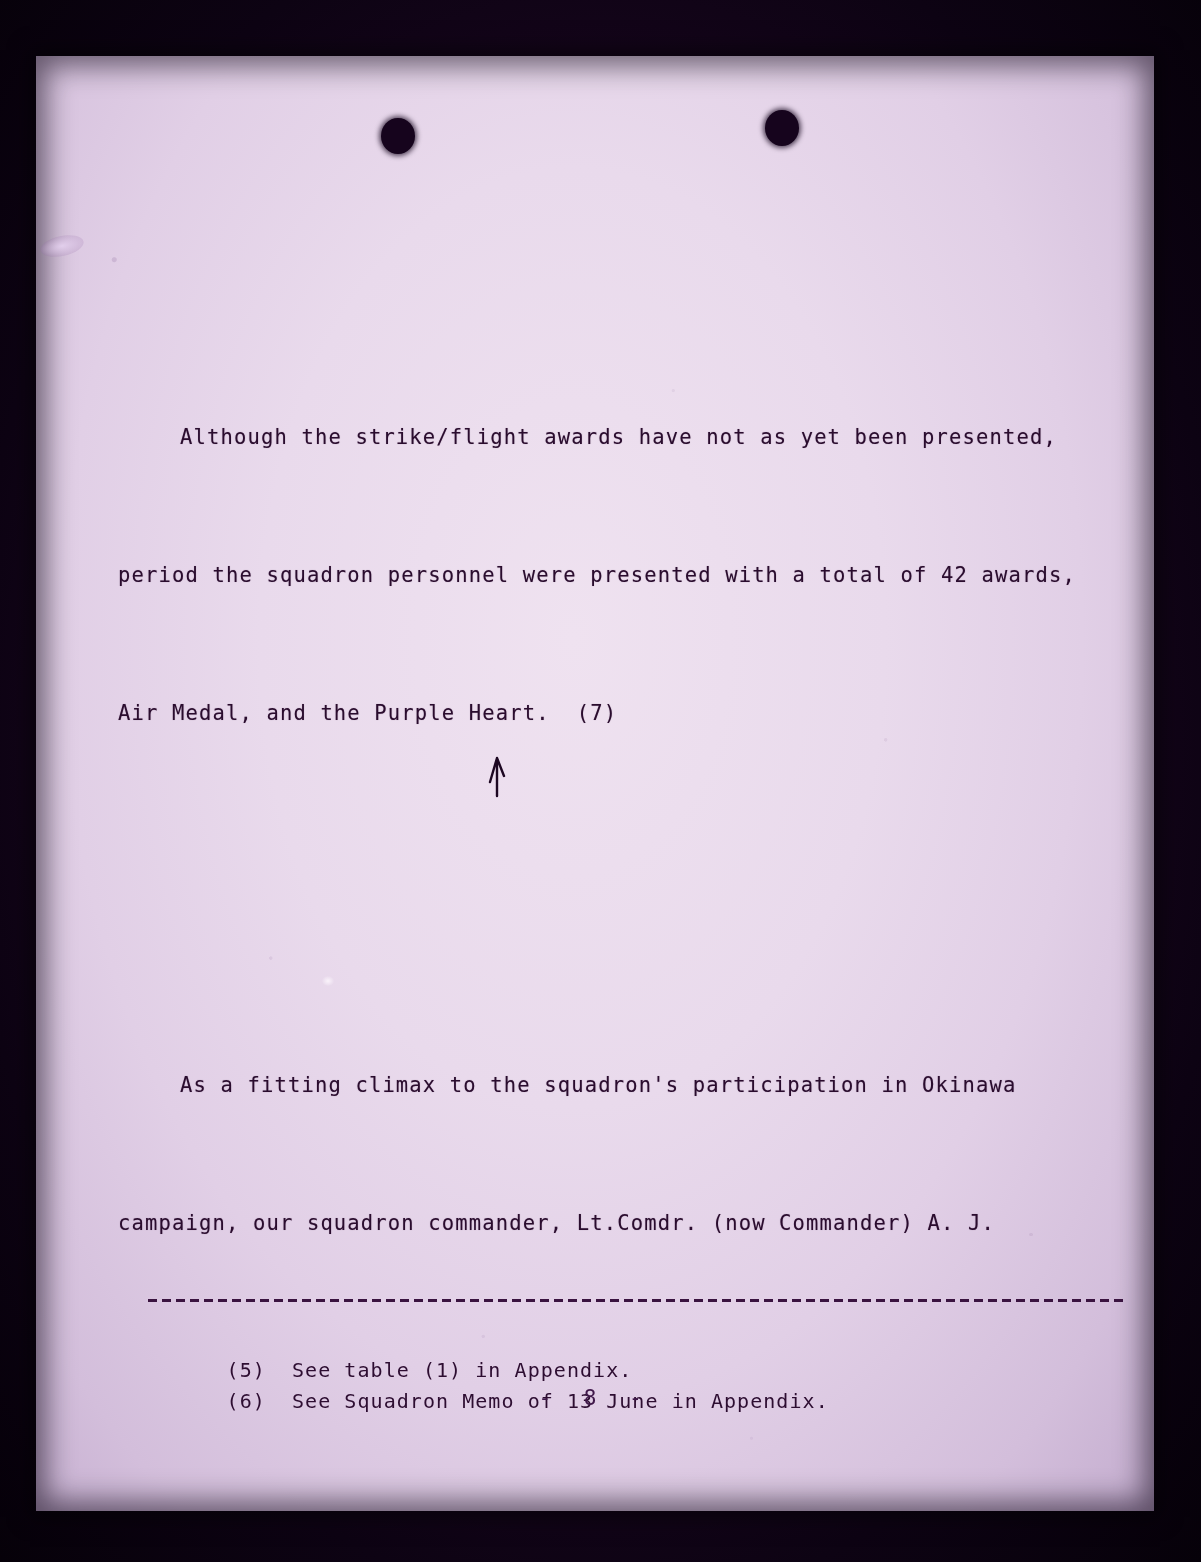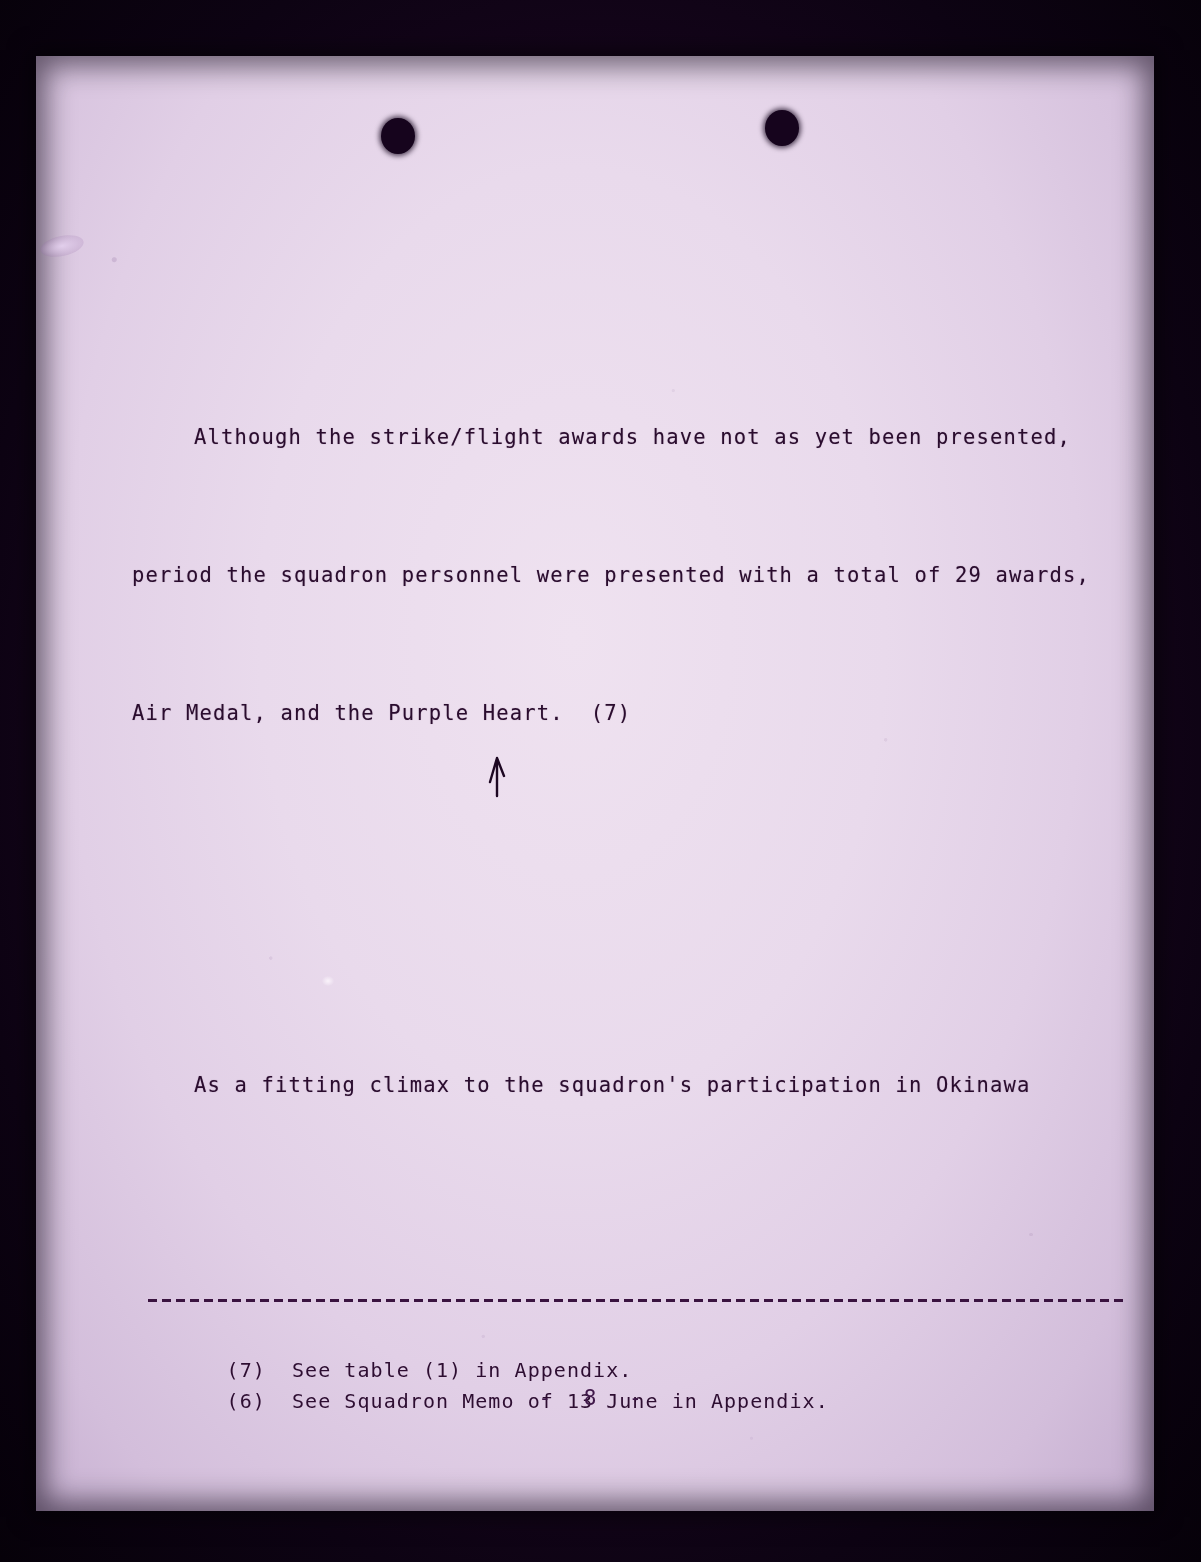--- a/index.html
+++ b/index.html
@@ -98,21 +98,21 @@
     top: 128px;
     width: 960px;
     color: #2a0c2e;
     font-size: 20.5px;
     letter-spacing: 1.15px;
     line-height: 46px;
     white-space: pre;
     text-shadow: 0 0 1px rgba(42,12,46,0.35);
   }
   .para { margin: 0 0 4px 0; }
-  .para .line { display: block; margin-left: 14px; }
+  .para .line { display: block; }
   .indent { padding-left: 62px; }
 
   
   #footnote-rule {
     position: absolute;
     left: 112px;
     top: 1243px;
     width: 978px;
     height: 3px;
     background: repeating-linear-gradient(to right,
@@ -164,44 +164,45 @@
     <div class="punch-hole" id="punch-hole-left"></div>
     <div class="punch-hole" id="punch-hole-right"></div>
 
     <div class="blemish" id="blemish-left-edge"></div>
     <div class="blemish" id="blemish-mid"></div>
 
     <div id="typescript">
 
       <p class="para">
         <span class="line indent">Although the strike/flight awards have not as yet been presented,</span>
-        <span class="line">period the squadron personnel were presented with a total of 29 awards,</span>
+        <span class="line">period the squadron personnel were presented with a total of 42 awards,</span>
         <span class="line">Air Medal, and the Purple Heart.  (7)</span>
       </p>
 
       <p class="para">
         <span class="line indent">As a fitting climax to the squadron's participation in Okinawa</span>
+        <span class="line">campaign, our squadron commander, Lt.Comdr. (now Commander) A. J.</span>
         
         
         
         
       </p>
 
       
 
       
 
     </div>
 
     <svg id="caret-mark" viewBox="0 0 18 42">
       <path d="M9 2 L2 26 M9 2 L16 20 M9 2 L9 40" stroke="#1d0722" stroke-width="2.4" fill="none" stroke-linecap="round"></path>
     </svg>
 
     <div id="footnote-rule"></div>
 
     <div id="footnotes">
-      <span class="line">(7)  See table (1) in Appendix.</span>
+      <span class="line">(5)  See table (1) in Appendix.</span>
       <span class="line">(6)  See Squadron Memo of 13 June in Appendix.</span>
     </div>
 
     <div id="page-number">-  8  -</div>
   </div>
 </div>
 
 </body></html>

